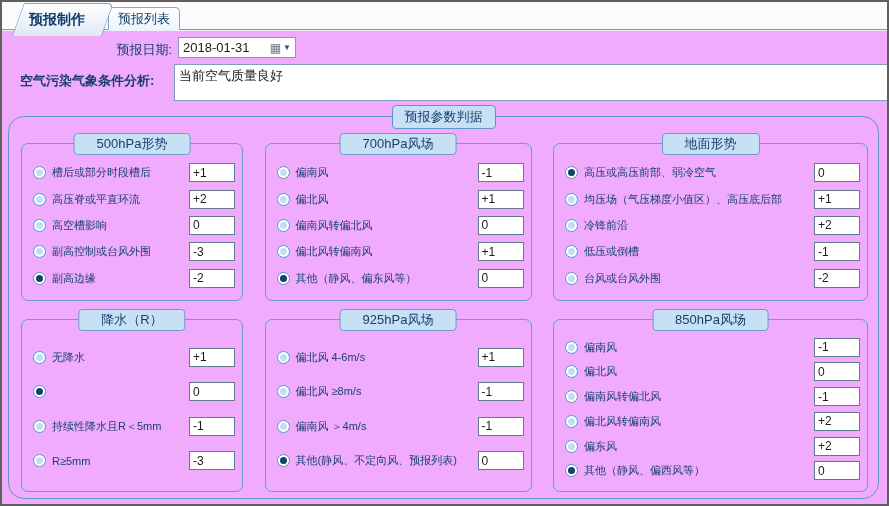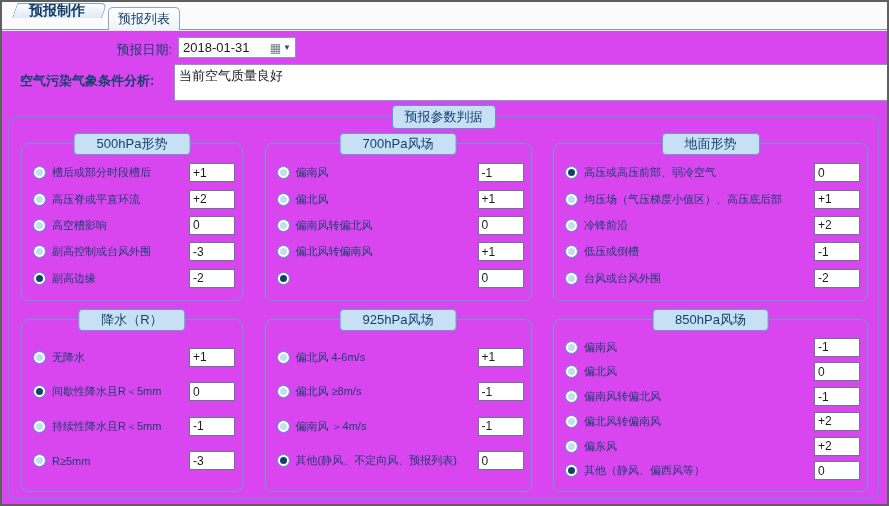--- a/index.html
+++ b/index.html
@@ -15,21 +15,21 @@
     background: #c7e0f4;
     overflow: hidden;
   }
   
   .tabstrip {
     position: absolute; left: 0; top: 0; right: 0; height: 28px;
     background: #fbfbfb;
     border-bottom: 1px solid #6f9fd0;
   }
   .tab-active {
-    position: absolute; left: 10px; top: 1px; width: 90px; height: 15px;
+    position: absolute; left: 10px; top: 1px; width: 90px; height: 33px;
     z-index: 2;
   }
   .tab-active .tab-bg {
     position: absolute; inset: 0;
     background: linear-gradient(#ffffff, #dde9f6);
     border: 1px solid #88a5c5; border-bottom: none;
     border-top-right-radius: 6px;
     transform: skewX(-20deg);
     transform-origin: bottom left;
   }
@@ -40,21 +40,21 @@
   }
   .tab-inactive {
     position: absolute; left: 106px; top: 5px; width: 72px; height: 23px;
     background: linear-gradient(#ffffff, #eef3fa);
     border: 1px solid #88a5c5; border-bottom: none;
     border-radius: 5px 5px 0 0;
     display: flex; align-items: center; justify-content: center;
     font-size: 13px; color: #123d6b;
   }
   
-  .content { position: absolute; left: 0; top: 28px; right: 0; bottom: 0; background: #d946ef; border-top: 1px solid #e8f2fb; }
+  .content { position: absolute; left: 0; top: 28px; right: 0; bottom: 0; background: #f0abfc; border-top: 1px solid #e8f2fb; }
 
   .date-label { position: absolute; left: 88px; top: 10px; width: 82px; text-align: right; }
   .date-combo {
     position: absolute; left: 176px; top: 6px; width: 118px; height: 21px;
     background: #fff; border: 1px solid #7f9db9;
     display: flex; align-items: center;
   }
   .date-combo .date-text { flex: 1; padding-left: 4px; color: #1b1b1b; font-size: 13px; }
   .date-combo .cal-icon { font-size: 12px; color: #6a7c90; line-height: 1; margin-right: 2px; }
   .date-combo .drop-arrow { font-size: 8px; color: #2d4a6e; margin-right: 4px; }
@@ -73,21 +73,21 @@
     background: #f2f2f2; border-left: 1px solid #d9d9d9;
     display: flex; flex-direction: column; justify-content: space-between;
   }
   .vscroll .sbtn {
     height: 16px; display: flex; align-items: center; justify-content: center;
     font-size: 8px; color: #7a7a7a; background: #f2f2f2;
   }
   
   .criteria-set {
     position: absolute; left: 6px; right: 8px; top: 85px; bottom: 5px;
-    border: 1px solid #5e96cc; border-radius: 8px;
+    border: 1px solid #5e96cc; border-radius: 16px;
   }
   .criteria-legend {
     position: absolute; left: 50%; top: -12px; transform: translateX(-50%);
     background: #c7e0f4; border: 1px solid #5e96cc; border-radius: 4px;
     padding: 2px 12px; white-space: nowrap; color: #17406e; z-index: 3;
   }
   .groups-grid {
     position: absolute; left: 12px; right: 10px; top: 26px; bottom: 6px;
     display: grid;
     grid-template-columns: 222px 267px 315px;
@@ -209,20 +209,21 @@
                 <span class="opt-label">偏南风转偏北风</span>
                 <input class="opt-value" type="text" value="0" style="">
               </div>
               <div class="option-row">
                 <span class="radio"></span>
                 <span class="opt-label">偏北风转偏南风</span>
                 <input class="opt-value" type="text" value="+1" style="">
               </div>
               <div class="option-row">
                 <span class="radio sel"></span>
+                <span class="opt-label">其他（静风、偏东风等）</span>
                 <input class="opt-value" type="text" value="0" style="">
               </div>
             </div>
           </div>
           <div class="groupbox">
             <div class="group-title">地面形势</div>
             <div class="options">
               <div class="option-row">
                 <span class="radio sel"></span>
                 <span class="opt-label">高压或高压前部、弱冷空气</span>
@@ -253,21 +254,20 @@
           <div class="groupbox">
             <div class="group-title">降水（R）</div>
             <div class="options">
               <div class="option-row">
                 <span class="radio"></span>
                 <span class="opt-label">无降水</span>
                 <input class="opt-value" type="text" value="+1" style="">
               </div>
               <div class="option-row">
                 <span class="radio sel"></span>
-                <span class="opt-label">间歇性降水且R＜5mm</span>
                 <input class="opt-value" type="text" value="0" style="">
               </div>
               <div class="option-row">
                 <span class="radio"></span>
                 <span class="opt-label">持续性降水且R＜5mm</span>
                 <input class="opt-value" type="text" value="-1" style="">
               </div>
               <div class="option-row">
                 <span class="radio"></span>
                 <span class="opt-label">R≥5mm</span>

